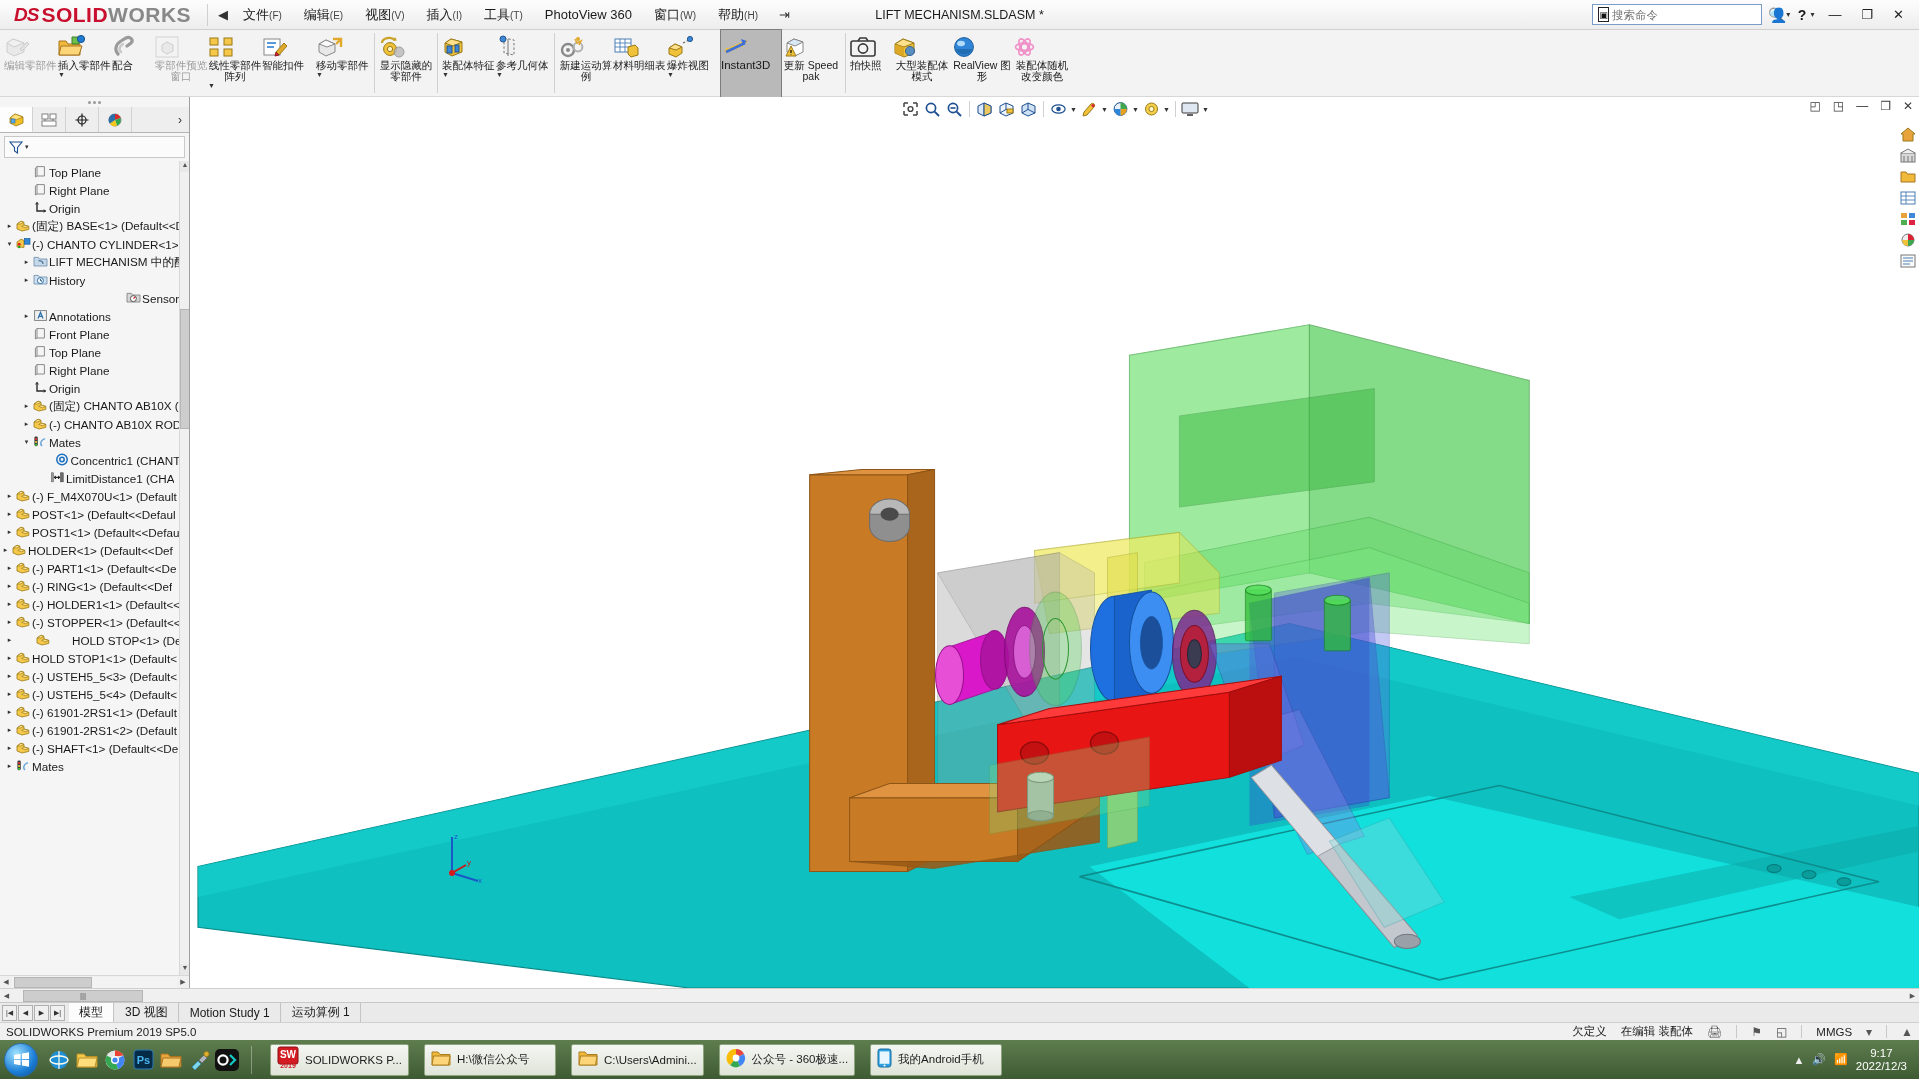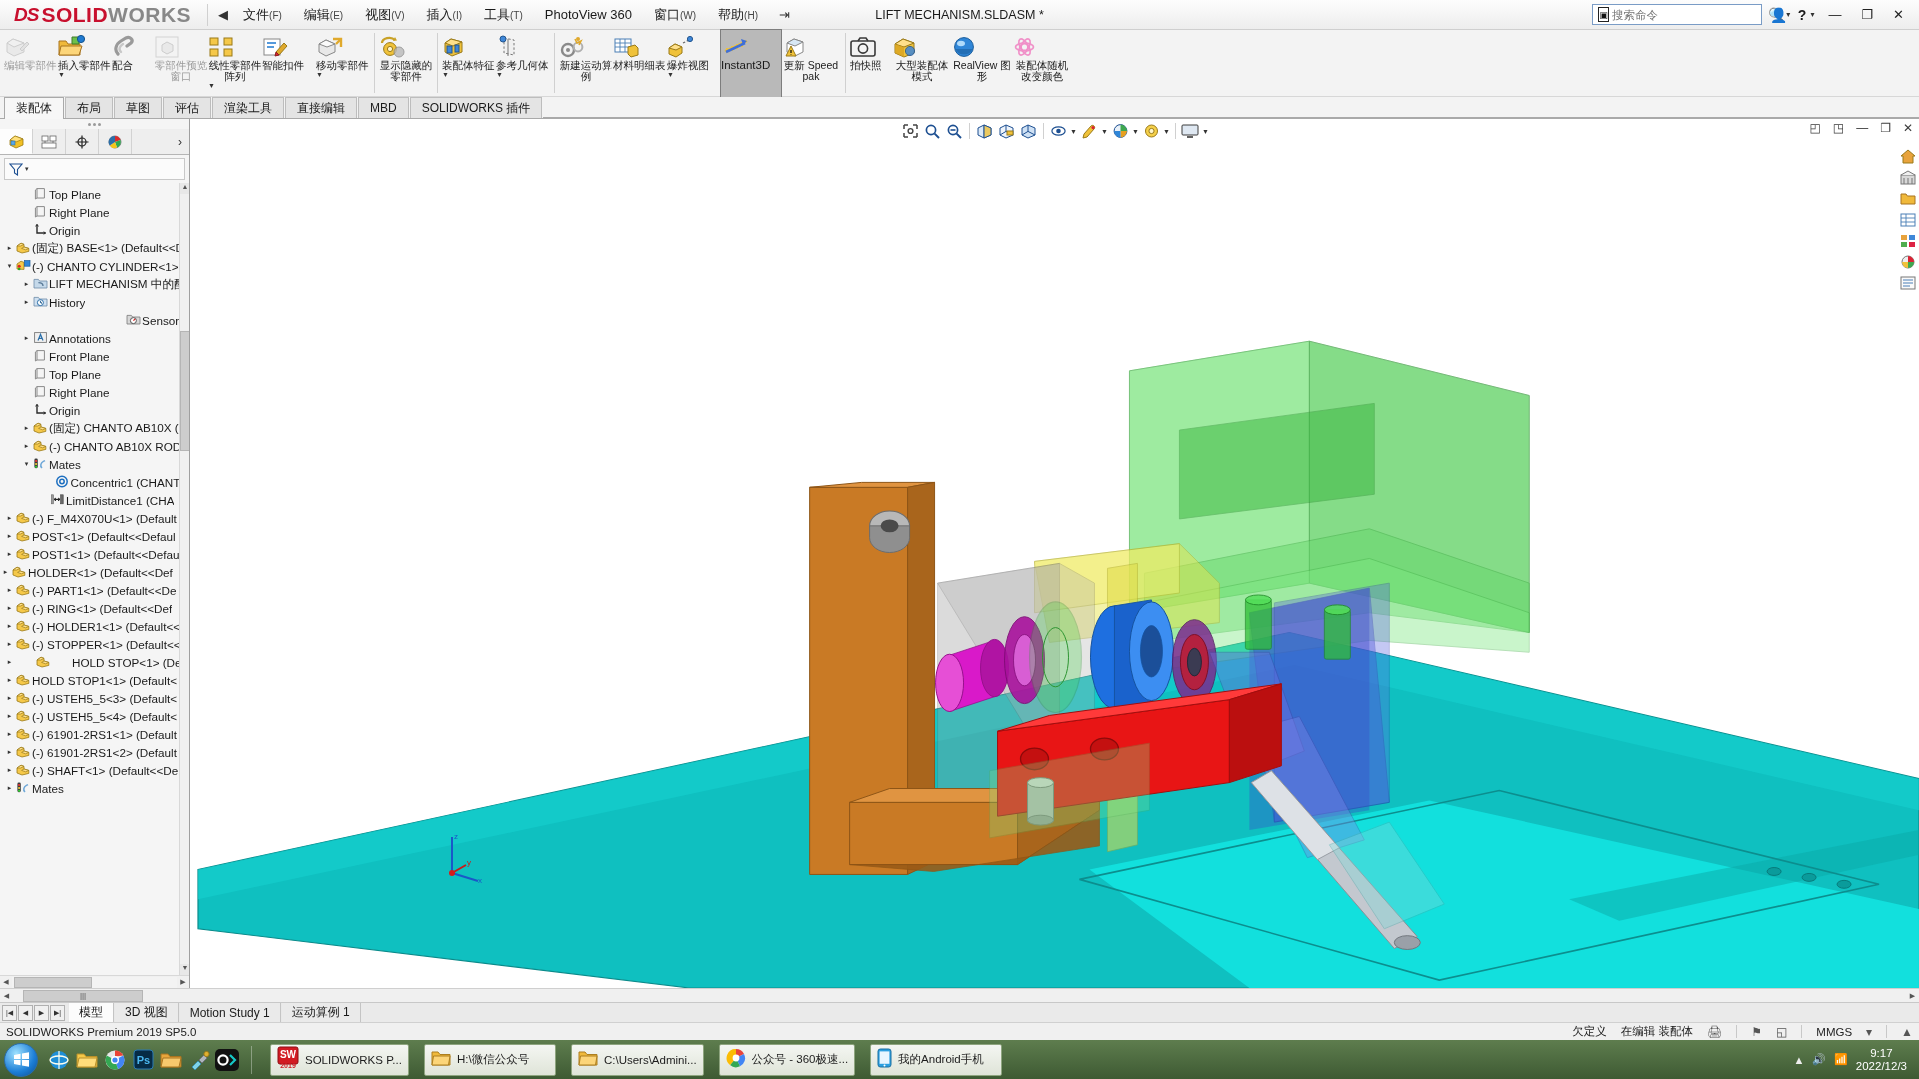--- a/index.html
+++ b/index.html
@@ -370,31 +370,20 @@
               <ellipse cx="12.5" cy="12" rx="9" ry="4" transform="rotate(0 12.5 12)"></ellipse>
               <ellipse cx="12.5" cy="12" rx="9" ry="4" transform="rotate(60 12.5 12)"></ellipse>
               <ellipse cx="12.5" cy="12" rx="9" ry="4" transform="rotate(120 12.5 12)"></ellipse>
             </g>
           </svg>
         </div>
         <div class="lb">装配体随机改变颜色</div>
       </div>
     </div>
 
-  <div class="cmdtabs">
-    <div class="ctab sel">装配体</div>
-    <div class="ctab">布局</div>
-    <div class="ctab">草图</div>
-    <div class="ctab">评估</div>
-    <div class="ctab">渲染工具</div>
-    <div class="ctab">直接编辑</div>
-    <div class="ctab">MBD</div>
-    <div class="ctab">SOLIDWORKS 插件</div>
-    <div class="tabrest"></div>
-  </div>
 
   <div class="body">
 
     <div class="leftpanel">
       <div class="lp-handle">
         <div class="dot"></div>
           <div class="dot"></div>
           <div class="dot"></div>
       </div>
       <div class="lp-tabs">

